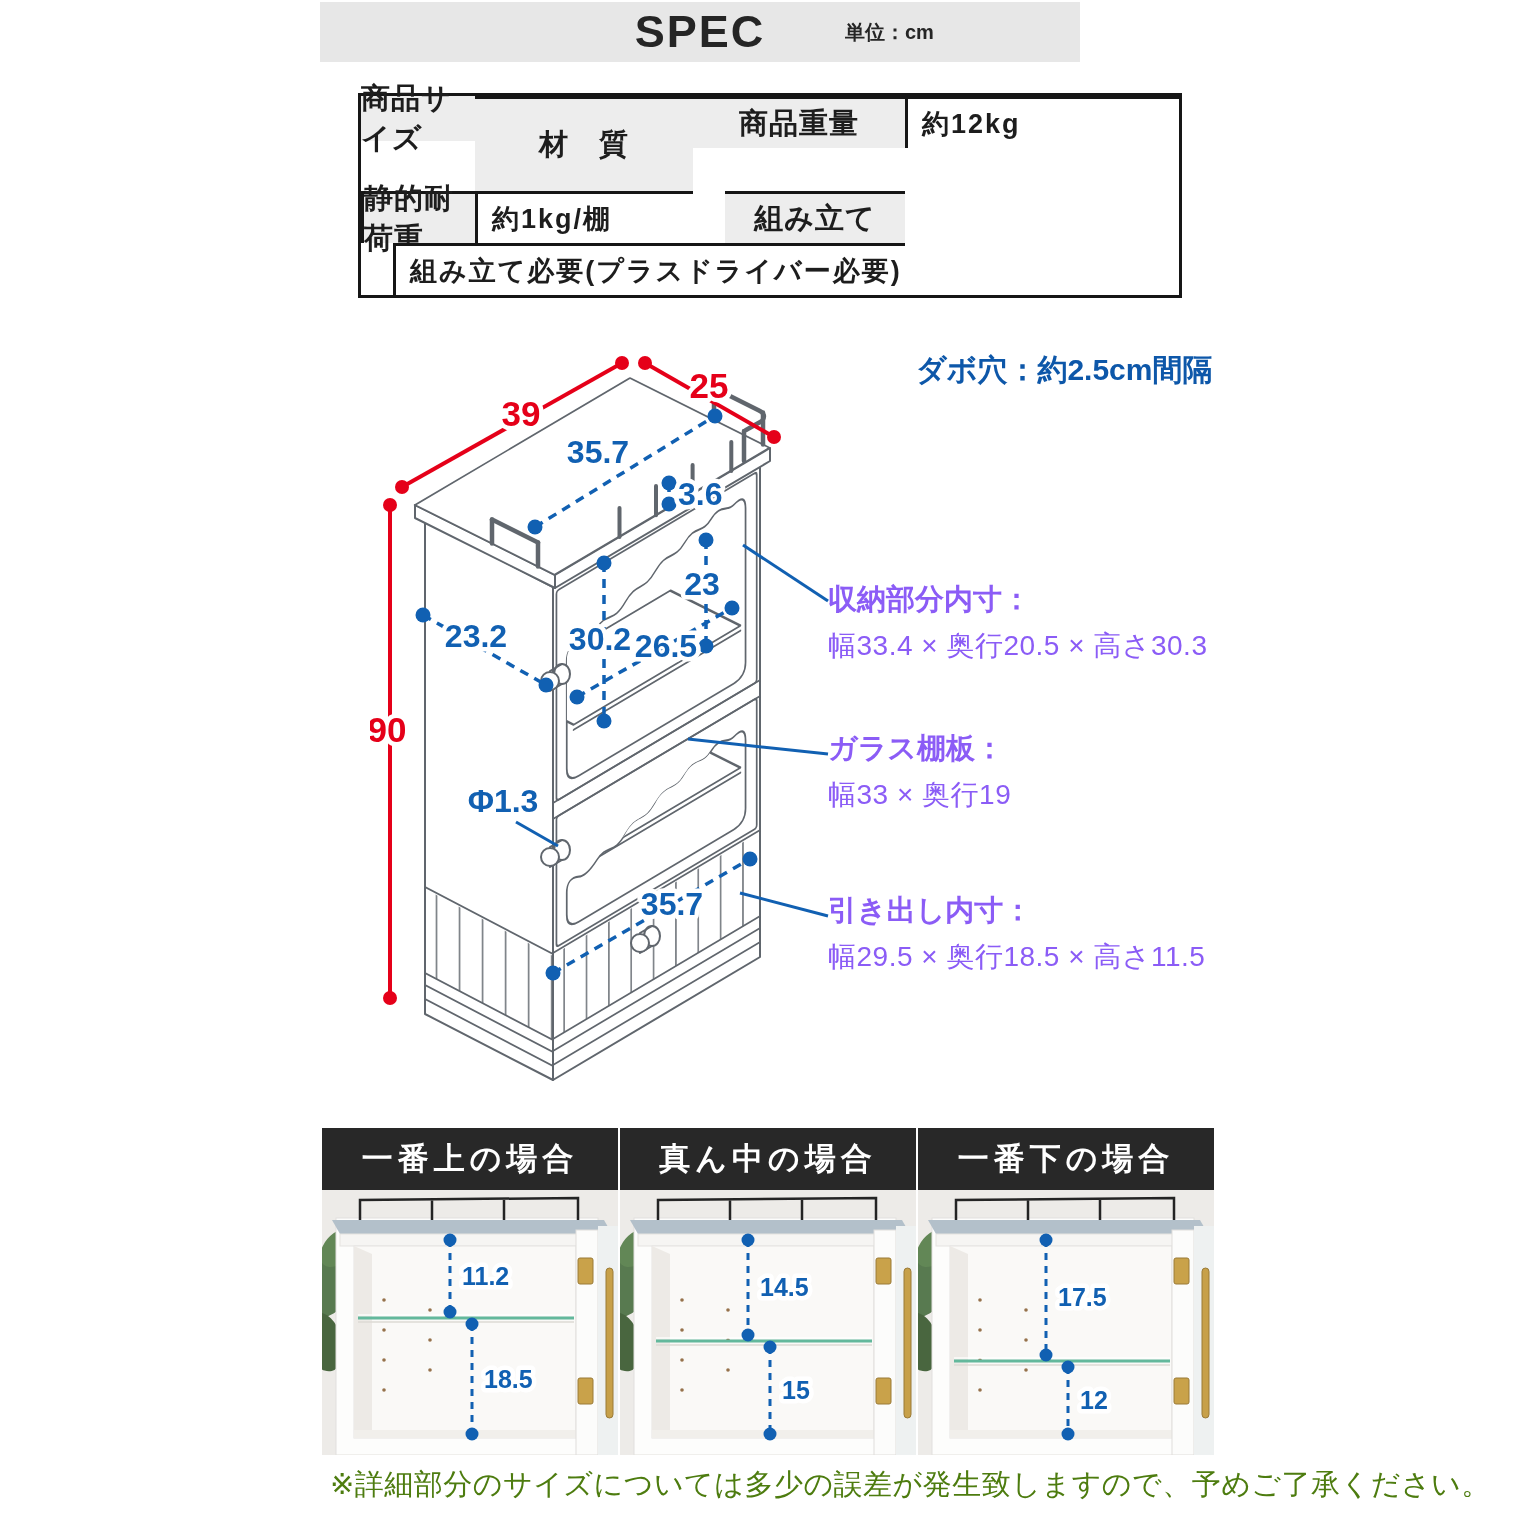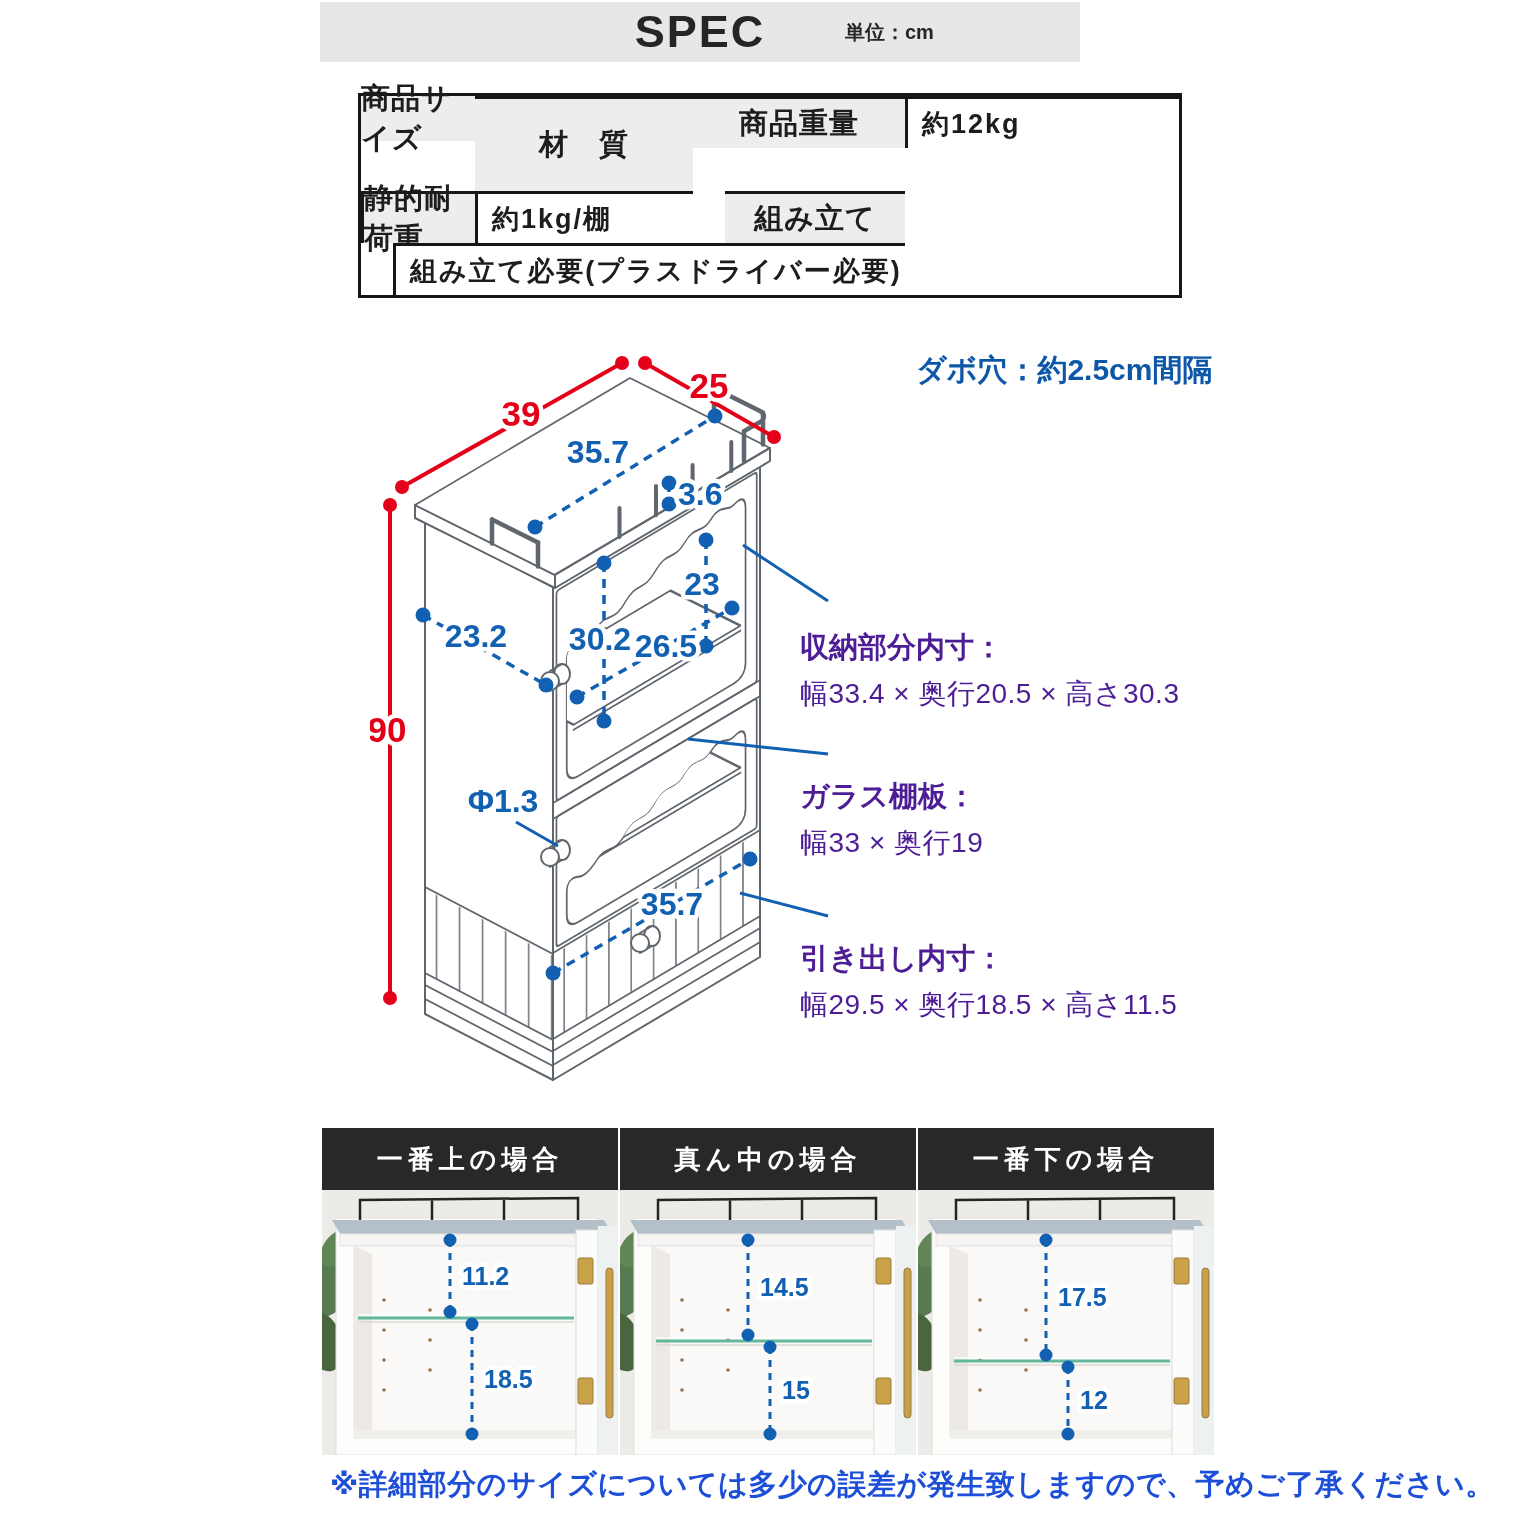--- a/index.html
+++ b/index.html
@@ -17,31 +17,31 @@
   .cell.first{border-left:none;}
   .cell.toprow{border-top:none;}
   .hd{background:#ededed;justify-content:center;font-size:29px;letter-spacing:1px;}
   .val{padding-left:14px;font-size:27px;letter-spacing:2px;}
   .sp3{grid-column:span 3;}
   .r1{height:45px;} .r2{height:92px;} .r3{height:49px;} .r4{height:49px;margin-left:32px;}
   .val .two-line{line-height:38px;}
 
   
   .dobo{left:916px;top:350px;font-size:30px;font-weight:800;color:#0d57a9;}
-  .anno{left:800px;width:400px;color:#4c1d95;margin-top:48px;}
+  .anno{left:828px;width:400px;color:#8b5cf6;}
   .anno .t{font-size:29px;font-weight:800;}
   .anno .v{font-size:28px;font-weight:500;margin-top:7px;letter-spacing:0.5px;}
   .anno1{top:580px;} .anno2{top:729px;} .anno3{top:891px;}
 
   
-  .panel-hd{top:1128px;width:296px;height:62px;background:#282828;color:#fff;display:flex;align-items:center;justify-content:center;font-size:26px;font-weight:700;letter-spacing:5px;}
+  .panel-hd{top:1128px;width:296px;height:62px;background:#282828;color:#fff;display:flex;align-items:center;justify-content:center;font-size:31px;font-weight:700;letter-spacing:5px;}
   .ph1{left:322px;} .ph2{left:620px;} .ph3{left:918px;}
   .photo{top:1190px;width:296px;height:265px;}
 
-  .footnote{left:330px;top:1465px;font-size:29px;font-weight:700;color:#1d4ed8;letter-spacing:0.5px;}
+  .footnote{left:330px;top:1465px;font-size:29px;font-weight:400;color:#4d7c0f;letter-spacing:0.5px;}
 
   
   svg text{font-family:"Liberation Sans","DejaVu Sans",sans-serif;font-weight:bold;}
   .ln{fill:none;stroke:#60666d;stroke-width:2;stroke-linejoin:round;stroke-linecap:round;}
   .lnf{fill:#ffffff;stroke:#60666d;stroke-width:2;stroke-linejoin:round;}
   .rail{fill:none;stroke:#60666d;stroke-width:4.5;stroke-linejoin:round;stroke-linecap:round;}
   .peg{stroke:#60666d;stroke-width:4;stroke-linecap:round;}
   .dash{stroke:#1160b2;stroke-width:3.5;stroke-dasharray:9 7;fill:none;}
   .lead{stroke:#1160b2;stroke-width:3;fill:none;}
   .redln{stroke:#e50019;stroke-width:4;}

